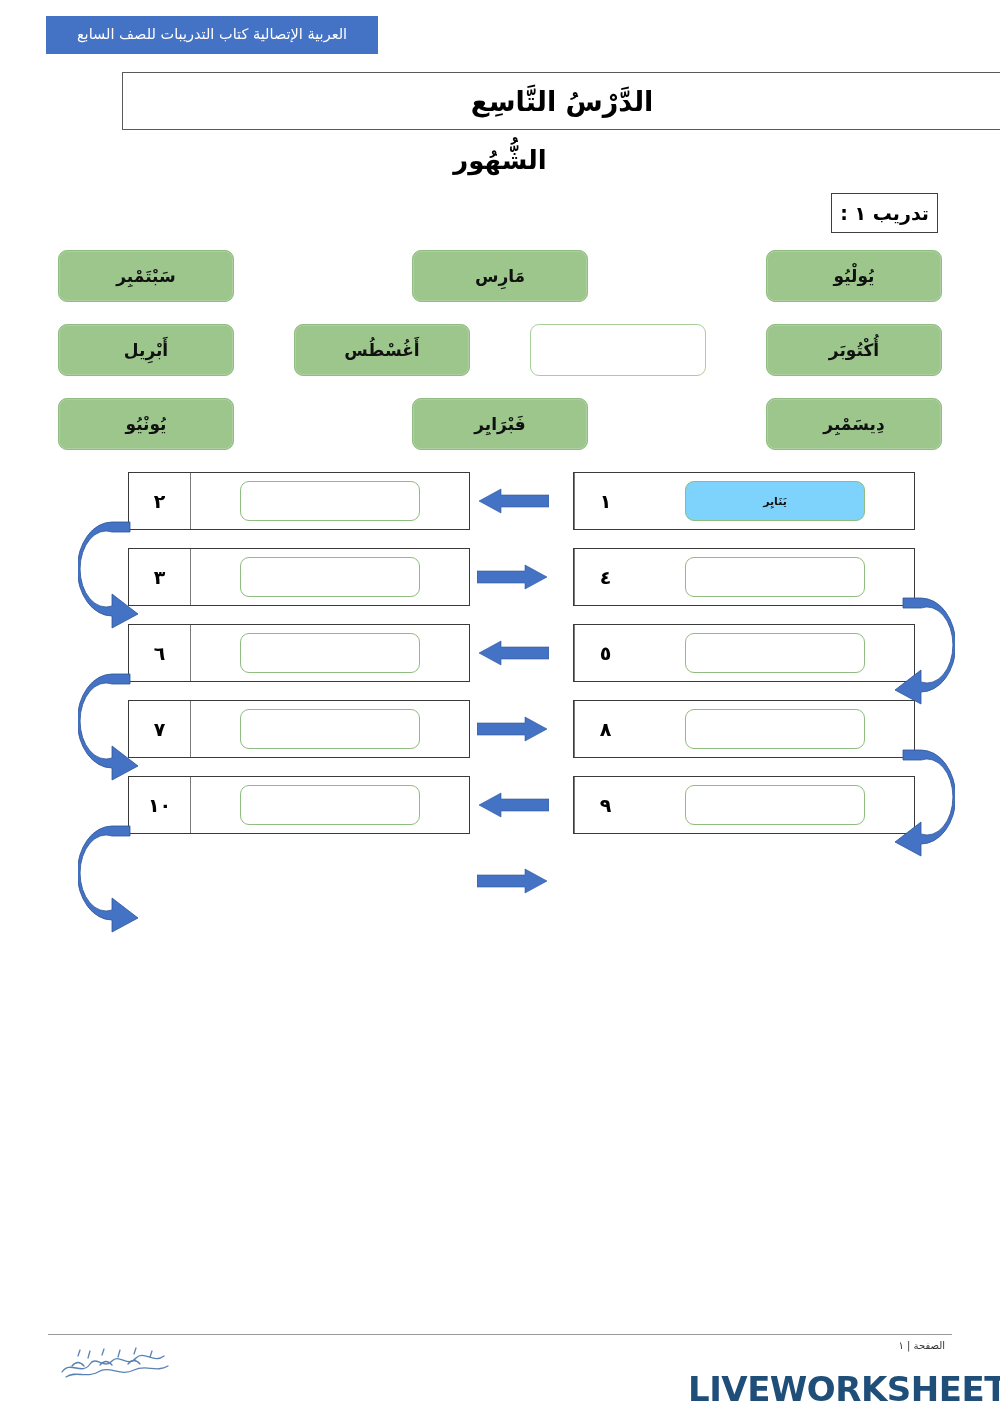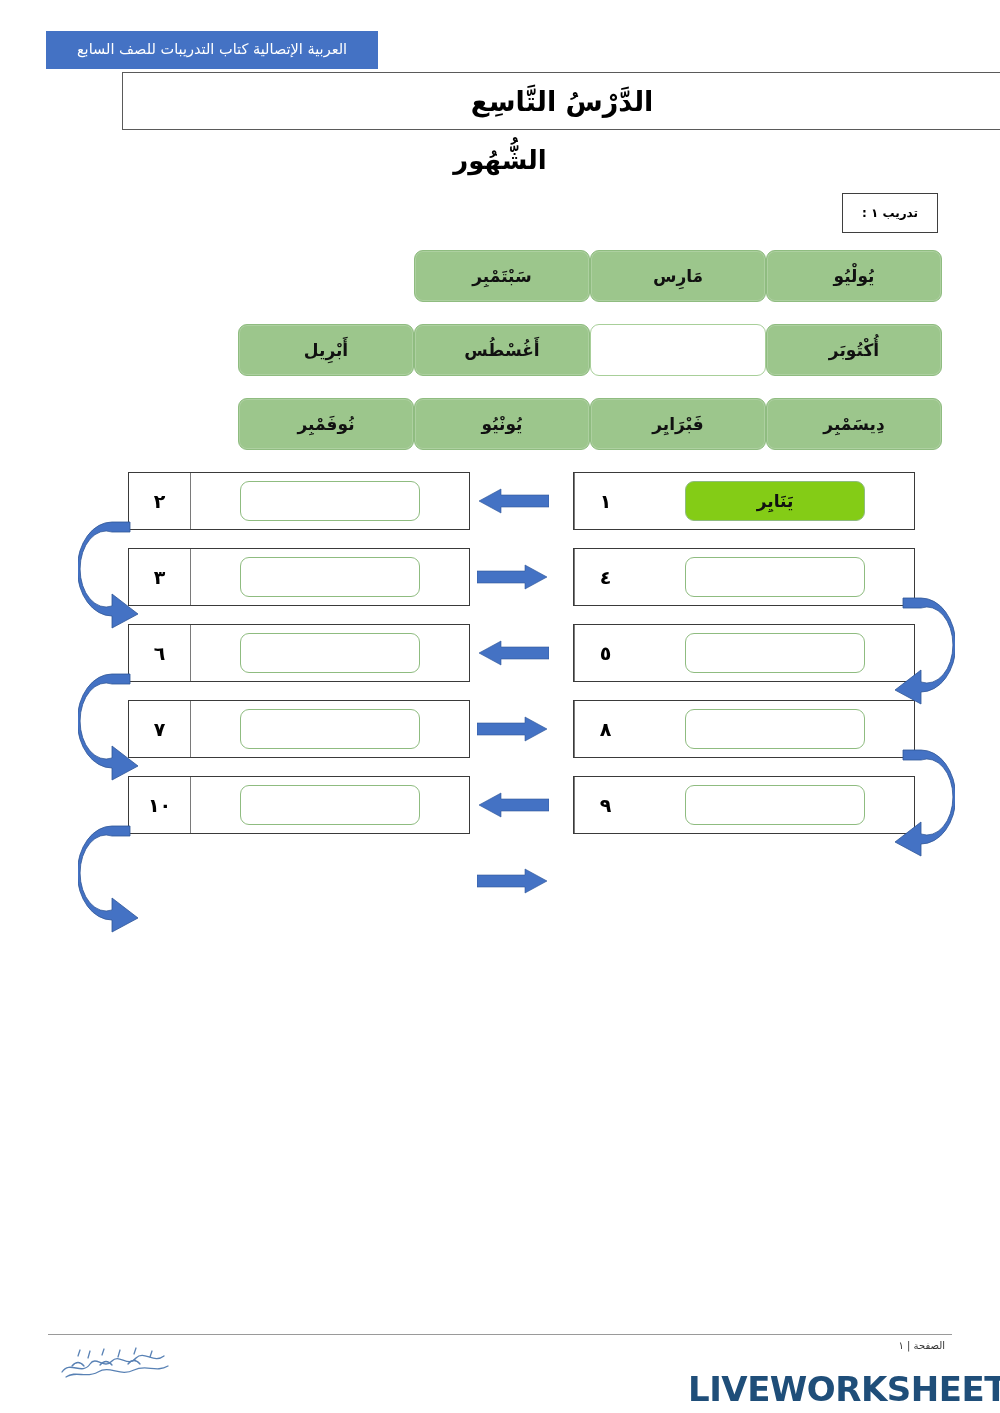--- a/index.html
+++ b/index.html
@@ -27,21 +27,20 @@
     color: #ffffff;
     font-size: 14.5px;
     display: flex;
     align-items: center;
     justify-content: center;
     text-align: left;
     letter-spacing: 0px;
     box-sizing: border-box;
     padding: 0 6px;
     line-height: 1.1;
-    margin-top: 15px;
   }
 
   
   .lesson-box {
     position: absolute;
     left: 122px;
     top: 72px;
     width: 880px;
     height: 58px;
     border: 1.4px solid #5a5a5a;
@@ -77,21 +76,21 @@
     align-items: stretch;
     height: 40px;
   }
   .exercise-badge {
     border: 1.3px solid #3f3f3f;
     box-sizing: border-box;
     min-width: 96px;
     display: flex;
     align-items: center;
     justify-content: center;
-    font-size: 12px;
+    font-size: 19px;
     font-weight: bold;
     color: #000;
     padding: 0 8px;
   }
   .exercise-text {
     display: flex;
     align-items: center;
     font-size: 16px;
     font-weight: bold;
     color: #000;
@@ -102,21 +101,21 @@
   
   .bank {
     position: absolute;
     left: 58px;
     top: 250px;
     width: 884px;
   }
   .bank-row {
     display: flex;
     flex-direction: row-reverse;
-    justify-content: flex-end;
+    justify-content: space-between;
     margin-bottom: 22px;
   }
   .tile {
     width: 176px;
     height: 52px;
     border-radius: 9px;
     background: #9CC68C;
     border: 1px solid #8fbc80;
     box-sizing: border-box;
     display: flex;
@@ -182,26 +181,26 @@
   }
   .dropzone {
     width: 180px;
     height: 40px;
     border-radius: 9px;
     border: 1.4px solid #8fbc80;
     background: #ffffff;
     box-sizing: border-box;
   }
   .dropzone.filled {
-    background: #84cc16;
+    background: #7dd3fc;
     border: 1px solid #8fbc80;
     display: flex;
     align-items: center;
     justify-content: center;
-    font-size: 17px;
+    font-size: 11px;
     font-weight: bold;
     color: #111;
   }
 
   
   .row-right-holder { position: absolute; right: 85px; }
   .row-left-holder  { position: absolute; left: 128px; }
 
   .hzarrow {
     position: absolute;
@@ -286,21 +285,20 @@
     <div class="tile">مَارِس</div>
     <div class="tile">يُولْيُو</div>
   </div>
   <div class="bank-row">
     <div class="tile">أَبْرِيل</div>
     <div class="tile">أَغُسْطُس</div>
     <div class="tile empty"></div>
     <div class="tile">أُكْتُوبَر</div>
   </div>
   <div class="bank-row">
-    <div class="tile">نُوفَمْبِر</div>
     <div class="tile">يُونْيُو</div>
     <div class="tile">فَبْرَايِر</div>
     <div class="tile">دِيسَمْبِر</div>
   </div>
 </div>
 
 <div class="grid">
 
   <div class="grid-row" style="top:0px;">
     <div class="cell right row-right-holder">

